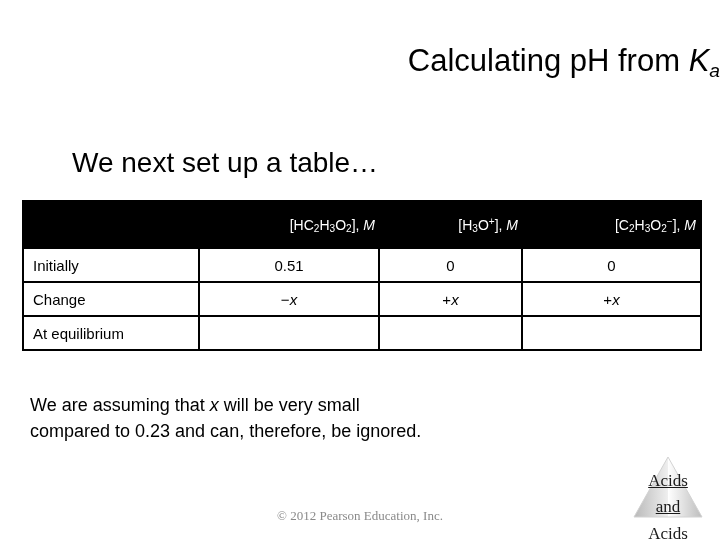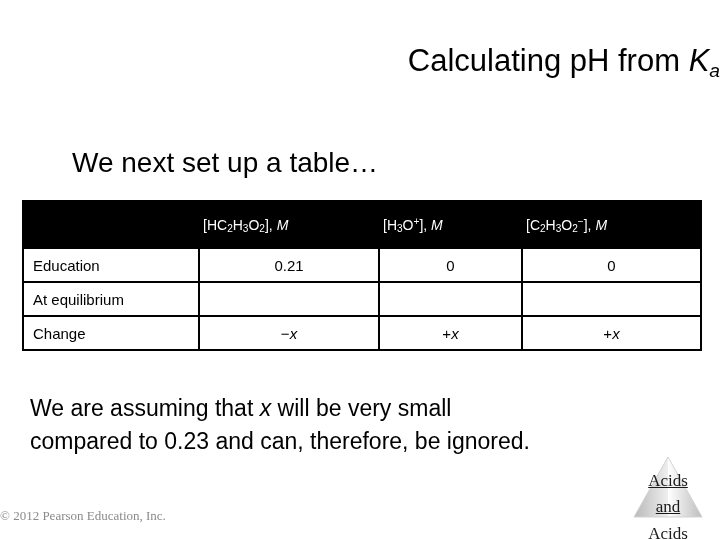--- a/index.html
+++ b/index.html
@@ -77,21 +77,21 @@
   table.ice col.c1 { width: 180px; }
   table.ice col.c2 { width: 143px; }
   table.ice col.c3 { width: 179px; }
 
   table.ice thead th {
     background: #000000;
     color: #ffffff;
     height: 45px;
     font-size: 14px;
     font-weight: normal;
-    text-align: left;
+    text-align: right;
     padding: 0 4px;
     border: none;
     vertical-align: middle;
     white-space: nowrap;
   }
   table.ice thead th.blank {
     background: #000000;
   }
 
   table.ice tbody td {
@@ -127,21 +127,21 @@
   .x-ital {
     font-style: italic;
   }
 
   
   .assume {
     position: absolute;
     left: 30px;
     top: 392px;
     width: 620px;
-    font-size: 23px;
+    font-size: 18px;
     line-height: 1.45;
     color: #000;
   }
 
   
   .logo {
     position: absolute;
     left: 631px;
     top: 455px;
     width: 74px;
@@ -164,20 +164,21 @@
     color: #1a1a1a;
     text-decoration: underline;
   }
 
   
   .copyright {
     position: absolute;
     left: 0;
     top: 508px;
     width: 720px;
+    text-align: center;
     font-family: "Liberation Serif", serif;
     font-size: 13px;
     color: #8a8a8a;
   }
 </style>
 </head>
 <body>
 
 <div class="slide">
 
@@ -204,36 +205,36 @@
           <th>
             <span>[H</span><sub>3</sub><span>O</span><sup>+</sup><span>], </span><span class="m-ital">M</span>
           </th>
           <th>
             <span>[C</span><sub>2</sub><span>H</span><sub>3</sub><span>O</span><sub>2</sub><sup>−</sup><span>], </span><span class="m-ital">M</span>
           </th>
         </tr>
       </thead>
       <tbody>
         <tr>
-          <td class="rowlabel">Education</td>
-          <td>0.21</td>
+          <td class="rowlabel">Initially</td>
+          <td>0.51</td>
           <td>0</td>
           <td>0</td>
+        </tr>
+        <tr>
+          <td class="rowlabel">Change</td>
+          <td><span>−</span><span class="x-ital">x</span></td>
+          <td><span>+</span><span class="x-ital">x</span></td>
+          <td><span>+</span><span class="x-ital">x</span></td>
         </tr>
         <tr>
           <td class="rowlabel">At equilibrium</td>
           <td></td>
           <td></td>
           <td></td>
-        </tr>
-        <tr>
-          <td class="rowlabel">Change</td>
-          <td><span>−</span><span class="x-ital">x</span></td>
-          <td><span>+</span><span class="x-ital">x</span></td>
-          <td><span>+</span><span class="x-ital">x</span></td>
         </tr>
       </tbody>
     </table>
   </div>
 
   <div class="assume">
     <span><span>We are assuming that </span><span class="x-ital">x</span><span> will be very small</span></span><br>
     <span>compared to 0.23 and can, therefore, be ignored.</span>
   </div>
 

